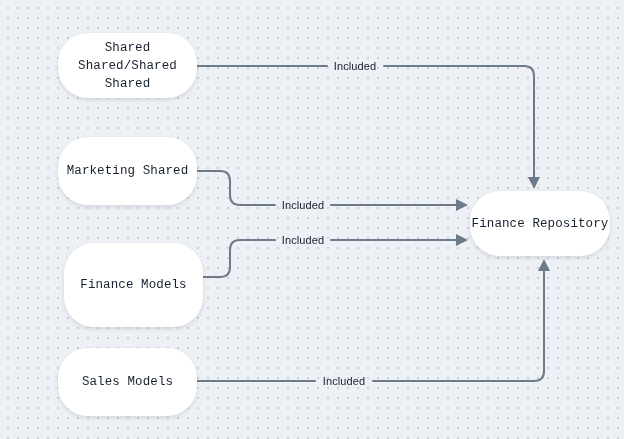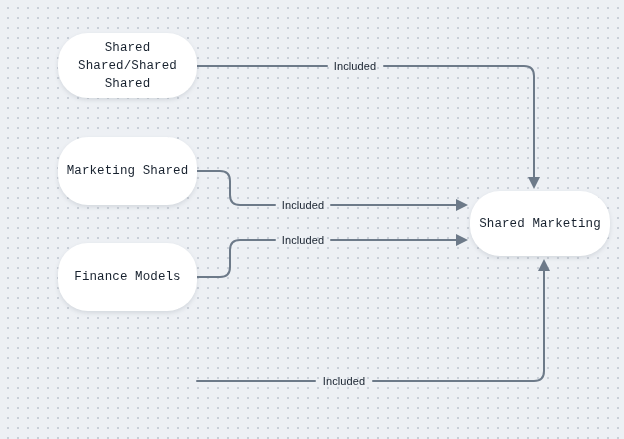--- a/index.html
+++ b/index.html
@@ -41,21 +41,21 @@
     align-items: center;
     justify-content: center;
     text-align: center;
     font-size: 12.5px;
     line-height: 18px;
     letter-spacing: 0.1px;
     font-family: Liberation Mono, monospace;
   }
   .node-shared-models        { left: 58px;  top: 33px;  width: 139px; height: 65px; }
   .node-marketing-models     { left: 58px;  top: 137px; width: 139px; height: 68px; }
-  .node-finance-models       { left: 58px;  top: 243px; width: 139px; height: 68px; }
+  .node-finance-models       { left: 64px;  top: 243px; width: 139px; height: 84px; }
   .node-sales-models         { left: 58px;  top: 348px; width: 139px; height: 68px; }
   .node-shared-repository    { left: 470px; top: 191px; width: 140px; height: 65px; }
   .edge-label {
     position: absolute;
     transform: translate(-50%, -50%);
     font-size: 11px;
     white-space: nowrap;
     letter-spacing: 0.1px;
   }
   .edge-label-1 { left: 355px; top: 66px; }
@@ -94,23 +94,26 @@
   </div>
 
   <div class="node node-marketing-models">
     <span>Marketing Shared</span>
   </div>
 
   <div class="node node-finance-models">
     <span>Finance Models</span>
   </div>
 
+  <div class="node node-sales-models">
+    <span>Sales Models</span>
+  </div>
 
   <div class="node node-shared-repository">
-    <span>Shared Marketing</span>
+    <span>Finance Repository</span>
   </div>
 
   <div class="edge-label edge-label-1">Included</div>
   <div class="edge-label edge-label-2">Included</div>
   <div class="edge-label edge-label-3">Included</div>
   <div class="edge-label edge-label-4">Included</div>
 
 </div>
 
 </body></html>

